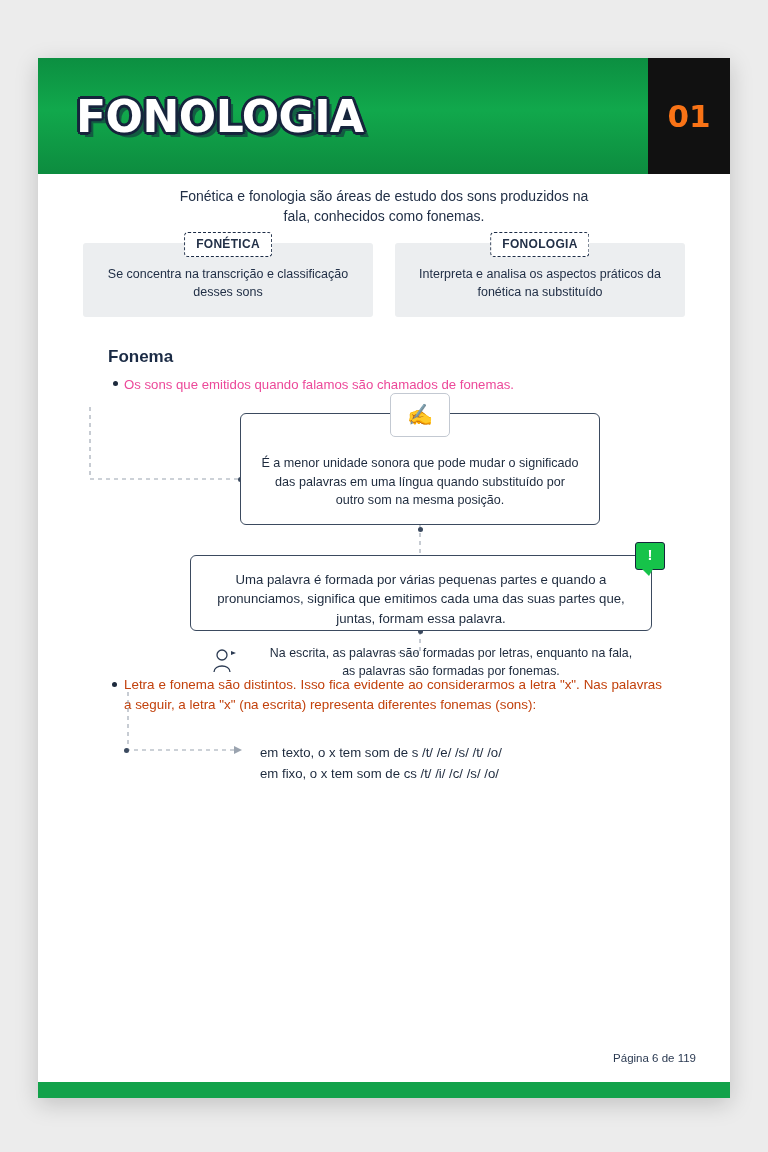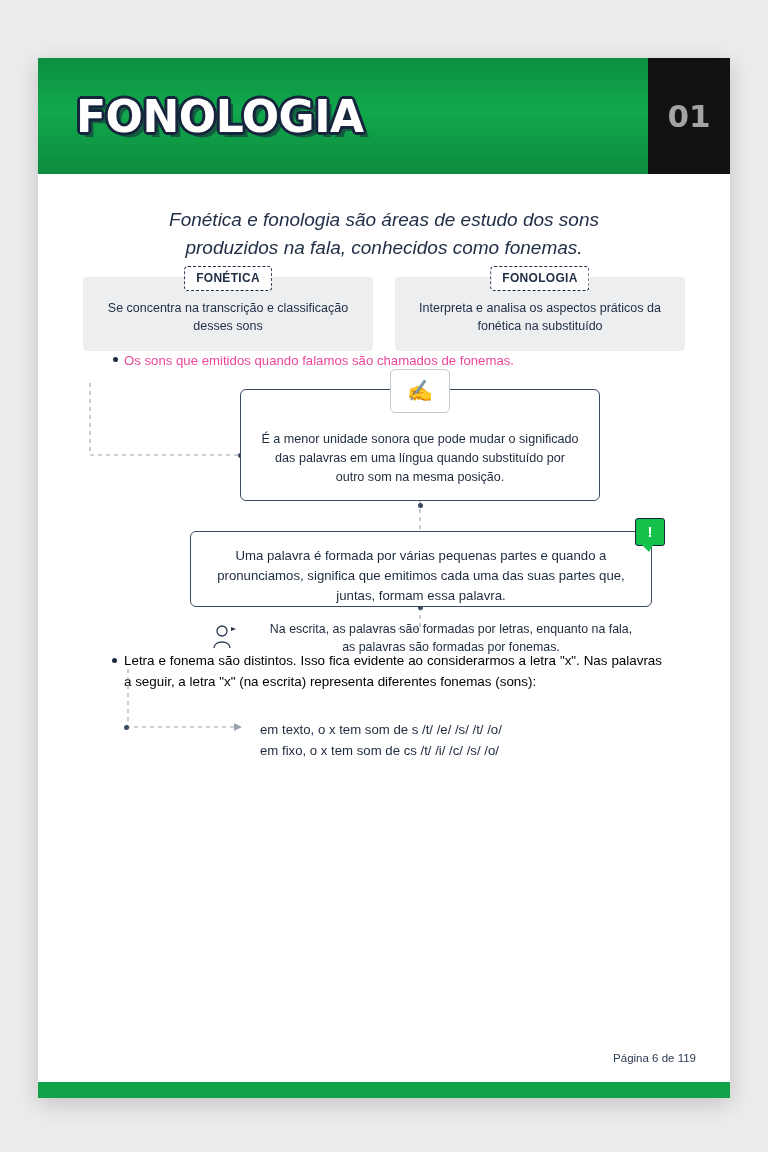--- a/index.html
+++ b/index.html
@@ -82,42 +82,41 @@
       2px 2px 0 #16243c, -2px 2px 0 #16243c, 2px -2px 0 #16243c, -2px -2px 0 #16243c,
       5px 5px 0 rgba(22,36,60,0.55);
   }
   .banner-number {
     position: absolute;
     right: 0;
     top: 0;
     width: 82px;
     height: 116px;
     background: #111111;
-    color: #a3a3a3;
+    color: #f97316;
     display: flex;
     align-items: center;
     justify-content: center;
     font-size: 31px;
     font-weight: 700;
     font-family: "DejaVu Sans", sans-serif;
   }
   
   .content {
     position: relative;
     padding: 0 34px;
     color: #1d2a3d;
   }
   .intro {
     text-align: center;
-    font-size: 19px;
+    font-size: 14px;
     line-height: 1.45;
     color: #223047;
-    margin: 32px auto 16px;
+    margin: 12px auto 16px;
     width: 430px;
-    font-style: italic;
   }
   .two-cards {
     display: flex;
     gap: 22px;
     justify-content: center;
     margin-top: 14px;
   }
   .card {
     position: relative;
     width: 290px;
@@ -271,21 +270,21 @@
     height: 5px;
     border-radius: 50%;
     background: #3b4a5f;
   }
   .para {
     margin-left: 52px;
     margin-right: 34px;
     font-size: 13.4px;
     line-height: 1.55;
     text-align: justify;
-    color: #000000;
+    color: #c2410c;
     position: relative;
   }
   .examples {
     margin: 26px 0 0 188px;
     font-size: 13.2px;
     line-height: 1.6;
     color: #1d2a3d;
     position: relative;
   }
   .footer-page {
@@ -323,20 +322,21 @@
       <div class="card">
         <div class="card-chip">FONÉTICA</div>
         <div>Se concentra na transcrição e classificação desses sons</div>
       </div>
       <div class="card">
         <div class="card-chip">FONOLOGIA</div>
         <div>Interpreta e analisa os aspectos práticos da fonética na substituído</div>
       </div>
     </div>
 
+    <h2 class="section">Fonema</h2>
 
     <div class="bullet-line">
       <span class="bullet-dot"></span>
       <span>Os sons que emitidos quando falamos são chamados de fonemas.</span>
     </div>
 
     <div class="flow">
 
       <svg width="624" height="268" style="position:absolute;left:0;top:0;" aria-hidden="true">
         <path d="M18 -16 L18 72 L168 72" stroke="#9aa3af" stroke-width="1.1" fill="none" stroke-dasharray="4 4"></path>

